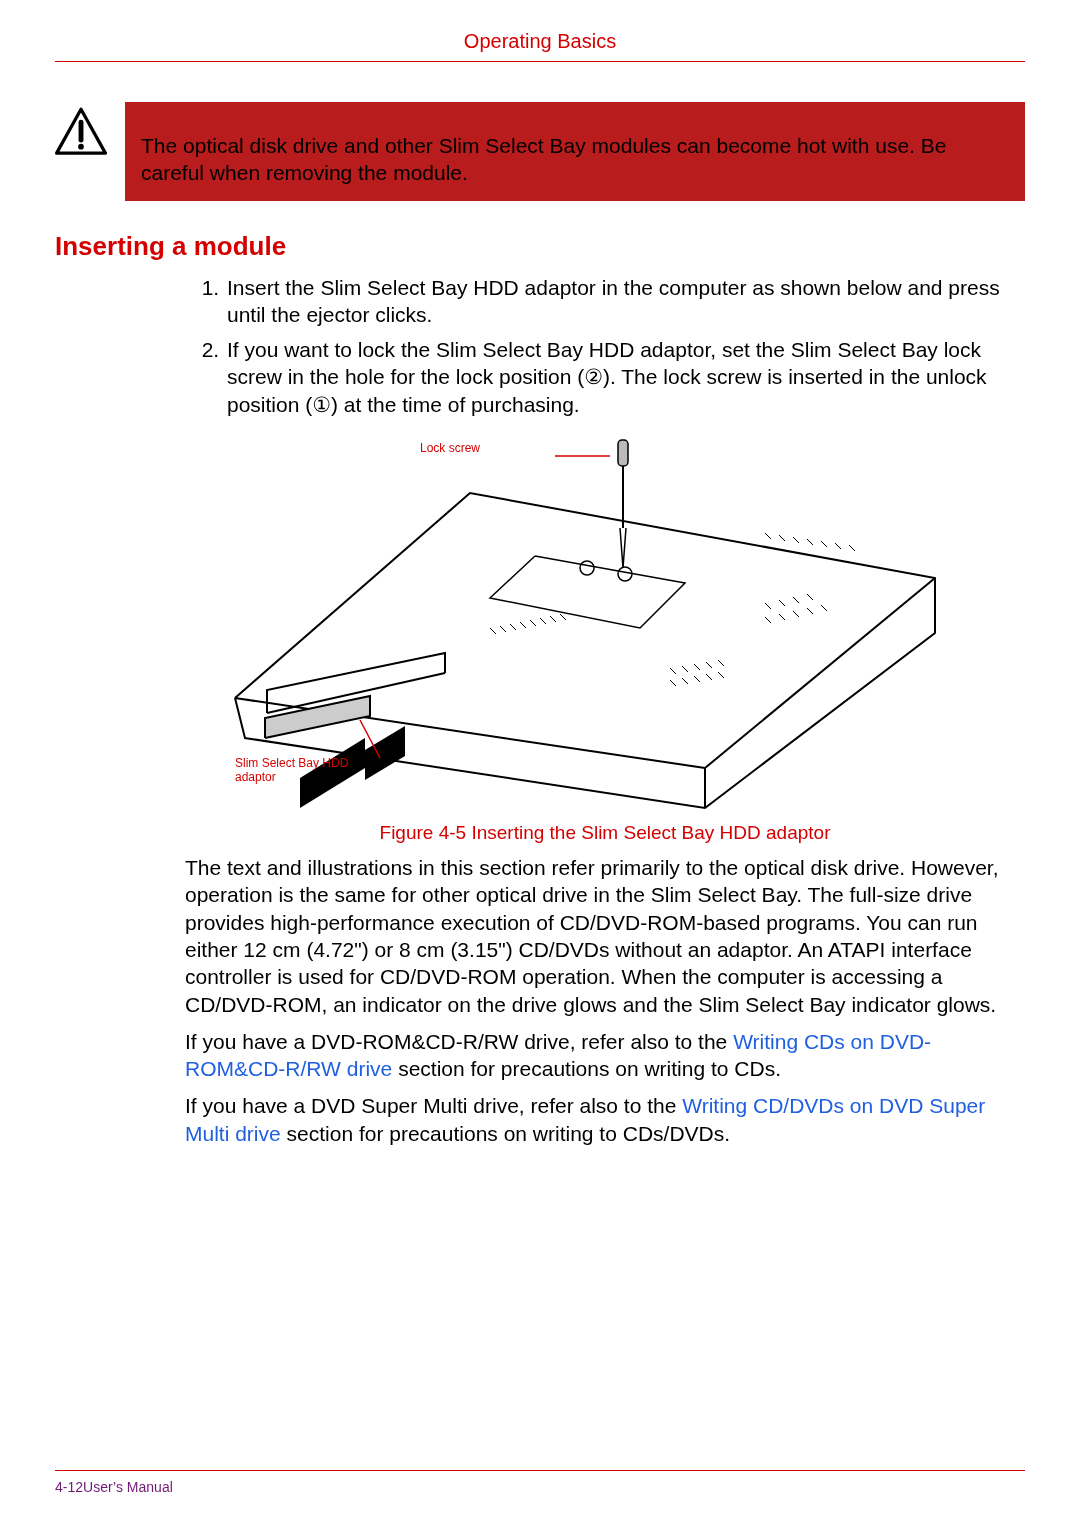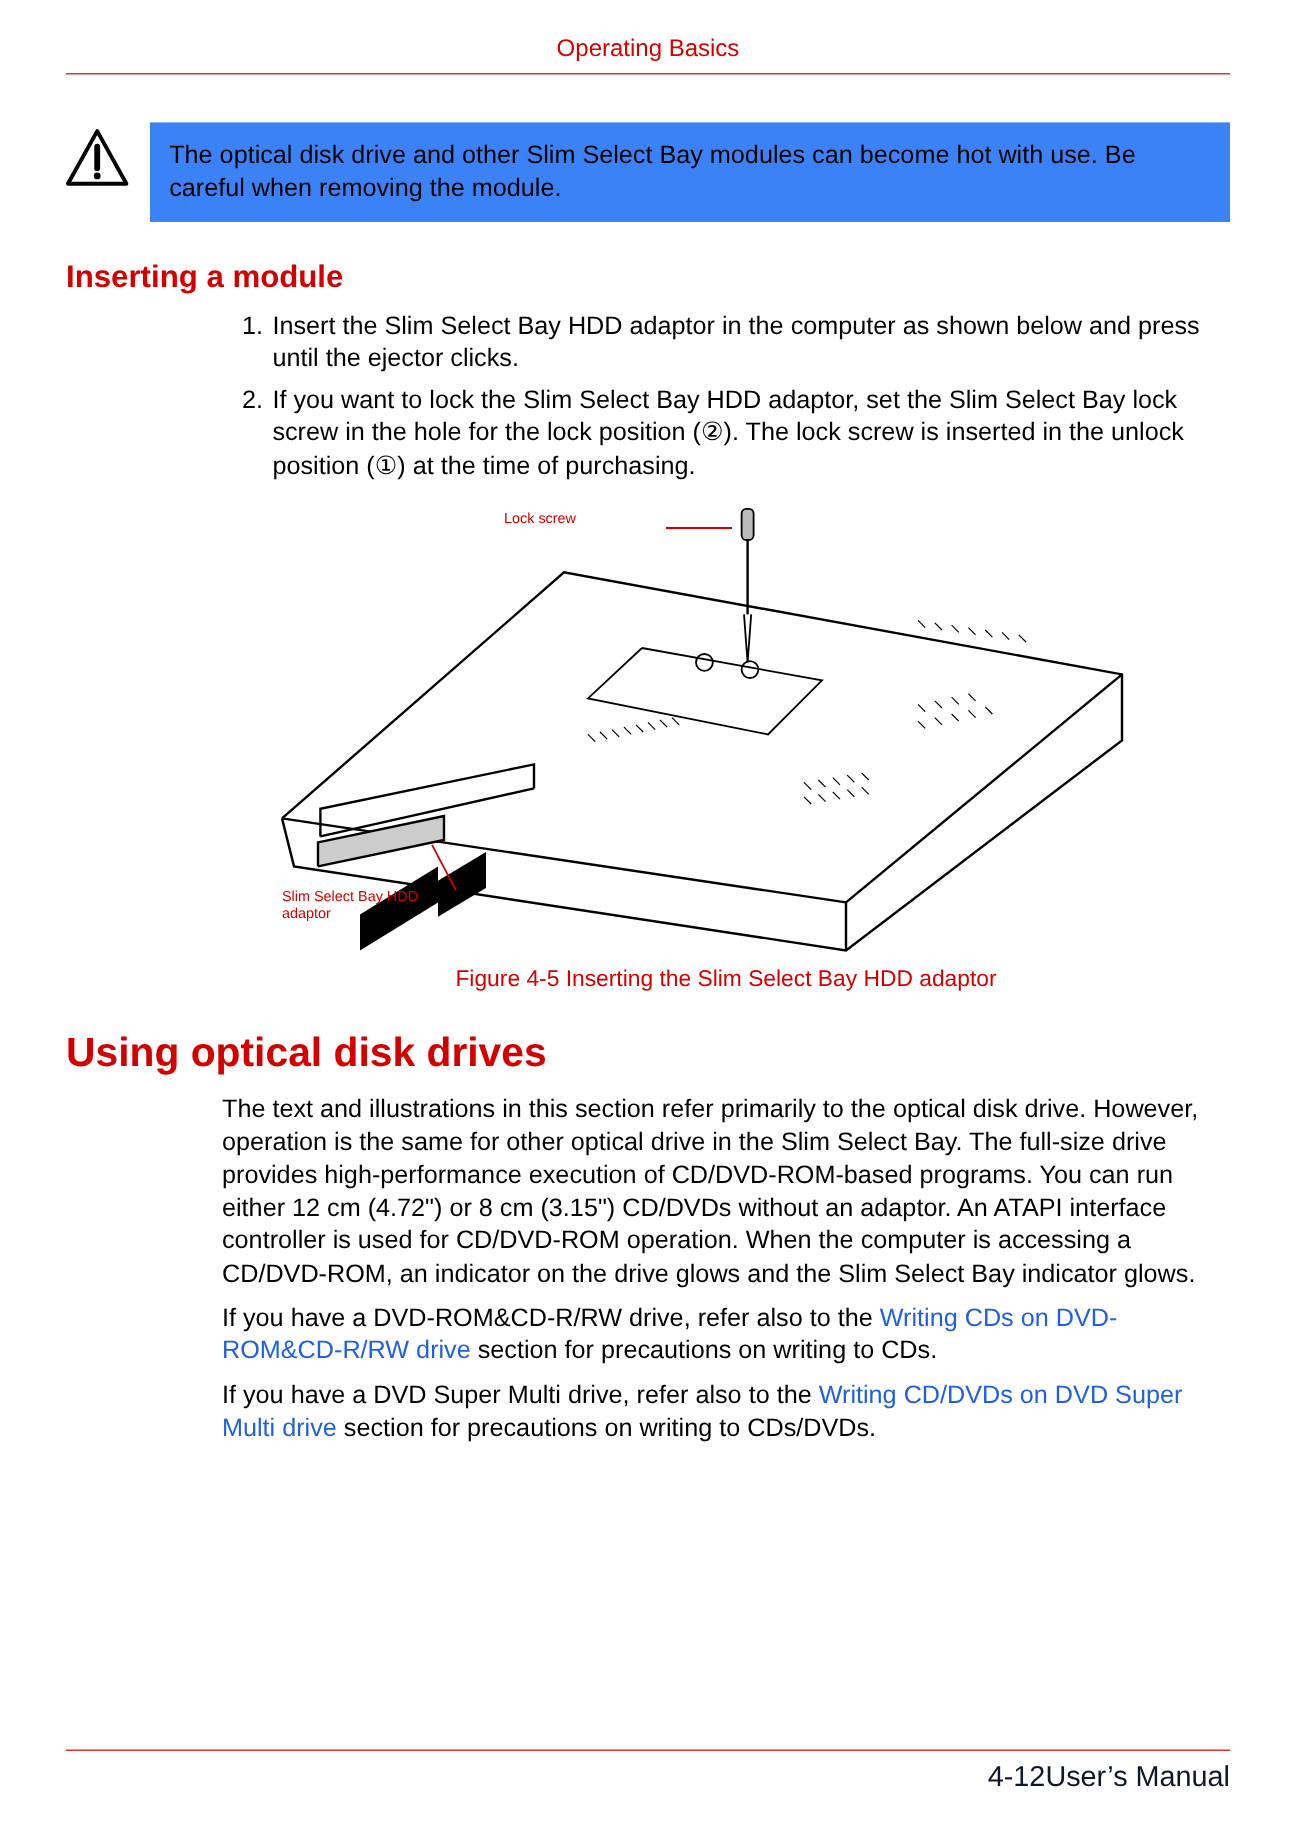--- a/index.html
+++ b/index.html
@@ -31,22 +31,22 @@
     margin-left: -130px;
     margin-bottom: 30px;
   }
   .callout-icon {
     width: 52px;
     height: 52px;
     flex: none;
     margin-top: 4px;
   }
   .callout-box {
-    background: #3b82f6;
-    padding: 14px 12px 14px 16px;
+    background: #b91c1c;
+    padding: 30px 12px 14px 16px;
     font-size: 21px;
     line-height: 1.3;
     flex: 1;
   }
   .section-title {
     color: #d40000;
     font-weight: bold;
     font-size: 26px;
     margin-left: -130px;
     margin-bottom: 12px;
@@ -89,23 +89,23 @@
     font-size: 12px;
     line-height: 1.2;
   }
   .footer-row {
     position: absolute;
     left: 55px;
     right: 55px;
     bottom: 34px;
     border-top: 1.5px solid #d40000;
     display: flex;
-    justify-content: flex-end;
-    color: #0f172a;
-    font-size: 24px;
+    justify-content: flex-start;
+    color: #701a75;
+    font-size: 14px;
     padding-top: 8px;
   }
   a.xref { color: #2060e0; text-decoration: none; }
 </style>
 </head>
 <body>
 
 <div class="header-row">
   <span>Operating Basics</span>
   <span></span>
@@ -203,21 +203,20 @@
       <line x1="155" y1="282" x2="175" y2="320" stroke="#d40000" stroke-width="1.5"></line>
     </svg>
     <div class="fig-label" style="left:215px; top:3px;">Lock screw</div>
     <div class="fig-label" style="left:30px; top:318px;">
       <span>Slim Select Bay HDD</span><br>
       <span>adaptor</span>
     </div>
   </div>
   <div class="figure-caption">Figure 4-5 Inserting the Slim Select Bay HDD adaptor</div>
 
-  <div class="section-heading">Using optical disk drives</div>
   <p class="body-text">The text and illustrations in this section refer primarily to the optical disk drive. However, operation is the same for other optical drive in the Slim Select Bay. The full-size drive provides high-performance execution of CD/DVD-ROM-based programs. You can run either 12 cm (4.72") or 8 cm (3.15") CD/DVDs without an adaptor. An ATAPI interface controller is used for CD/DVD-ROM operation. When the computer is accessing a CD/DVD-ROM, an indicator on the drive glows and the Slim Select Bay indicator glows.</p>
 
 
   <p class="body-text">
     <span>If you have a DVD-ROM&amp;CD-R/RW drive, refer also to the </span><a class="xref">Writing CDs on DVD-ROM&amp;CD-R/RW drive</a><span> section for precautions on writing to CDs.</span>
   </p>
   <p class="body-text">
     <span>If you have a DVD Super Multi drive, refer also to the </span><a class="xref">Writing CD/DVDs on DVD Super Multi drive</a><span> section for precautions on writing to CDs/DVDs.</span>
   </p>
 

